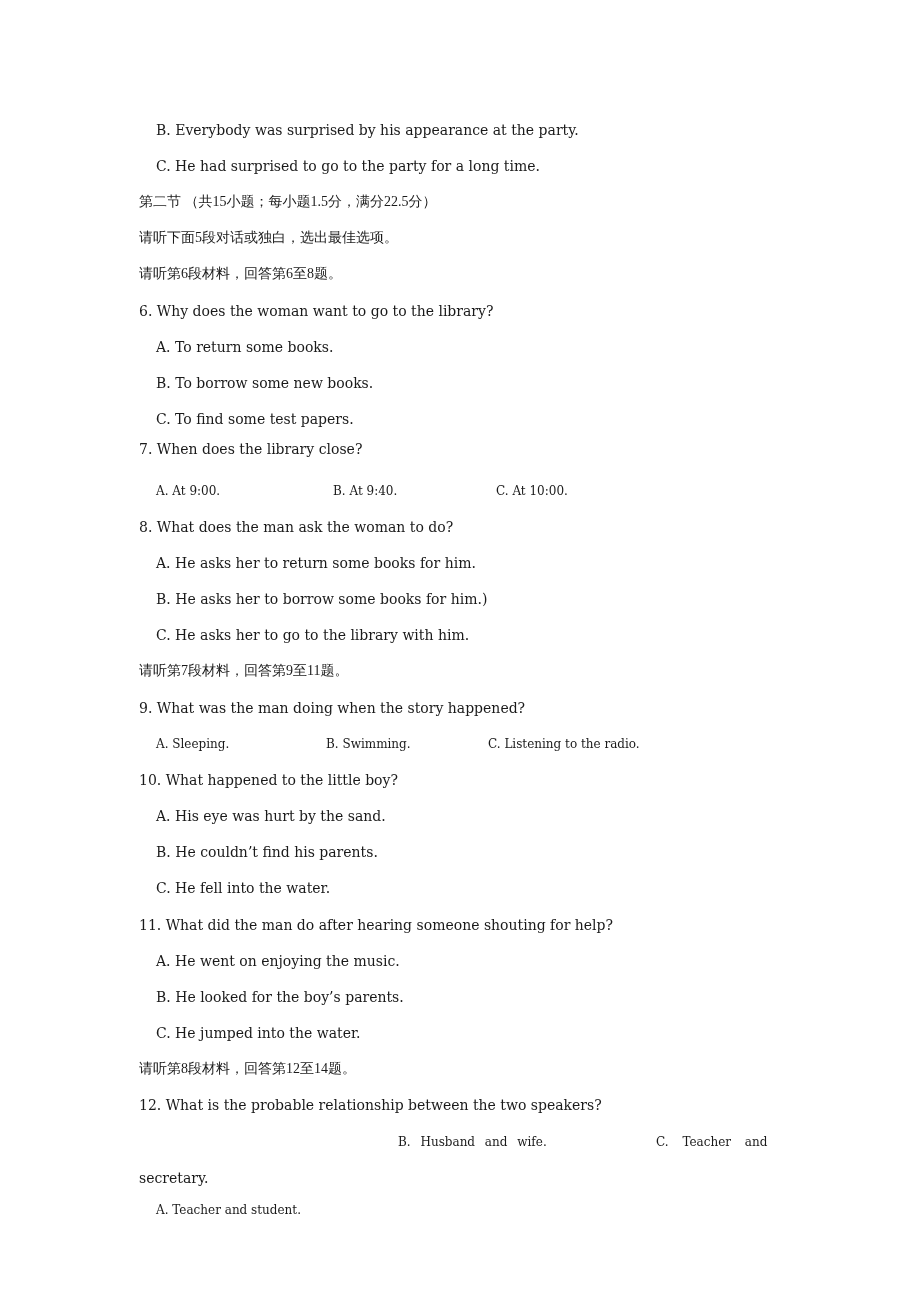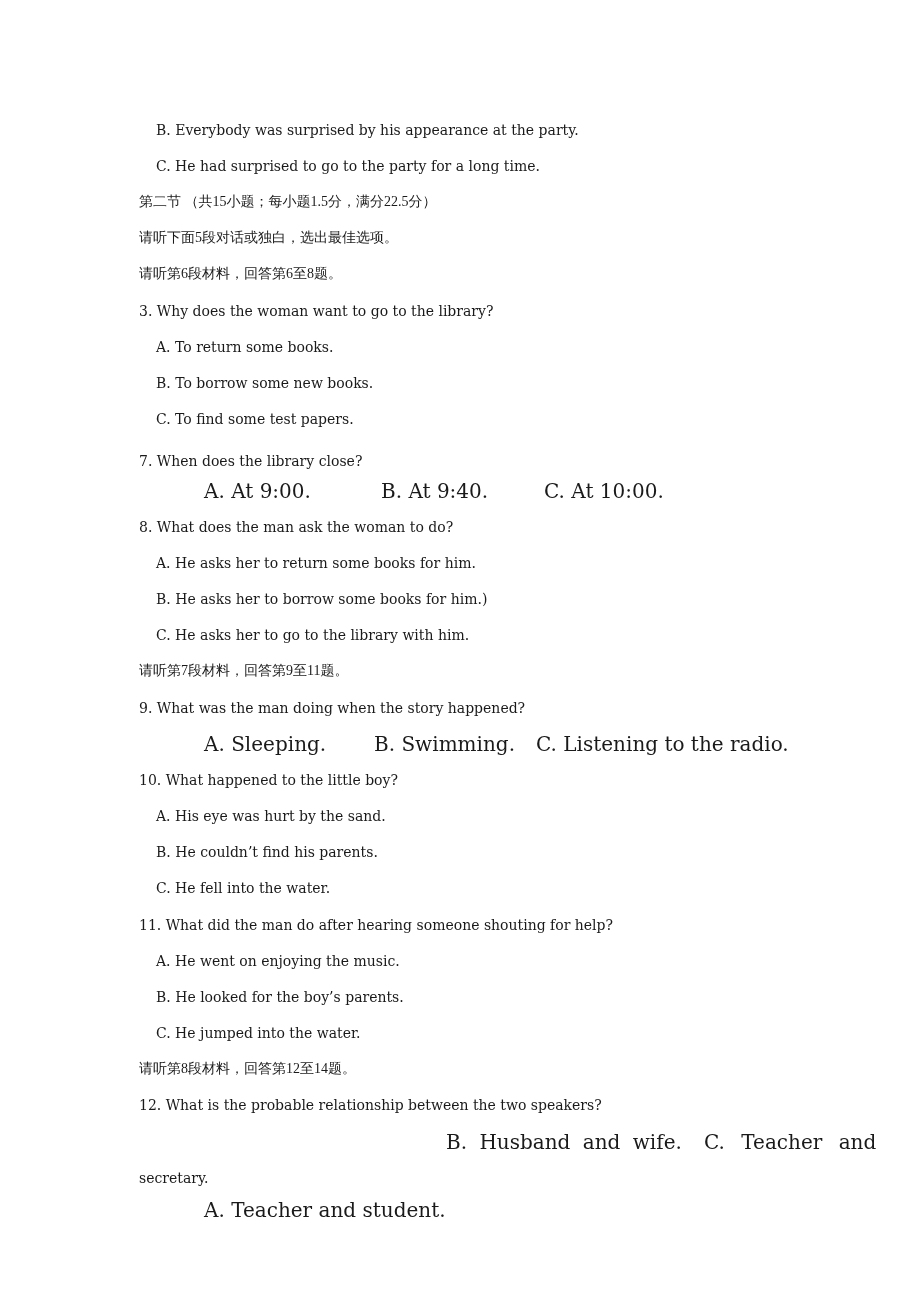--- a/index.html
+++ b/index.html
@@ -2,39 +2,39 @@
 <html><head>
   <meta charset="utf-8">
   <style>
     html, body { margin: 0; padding: 0; background: #ffffff; }
     body { width: 920px; height: 1302px; position: relative; overflow: hidden;
       font-family: "DejaVu Serif", "Liberation Serif", serif; color: #1a1a1a; }
     .line { position: absolute; left: 0; font-size: 14px; white-space: pre; line-height: 20px; }
     .q { left: 139px; }
     .opt { left: 156px; }
     .zh { left: 139px; font-family: Liberation Serif, serif; }
-    .opt-row { position: absolute; font-size: 20px; line-height: 20px; white-space: pre; margin-left: 48px; }
+    .opt-row { position: absolute; font-size: 12px; line-height: 20px; white-space: pre; }
   </style>
 </head>
 <body>
 
 <div>
   <div class="line opt" style="top:120px">B. Everybody was surprised by his appearance at the party.</div>
   <div class="line opt" style="top:156px">C. He had surprised to go to the party for a long time.</div>
 
   <div class="line zh" style="top:192px">第二节 （共15小题；每小题1.5分，满分22.5分）</div>
   <div class="line zh" style="top:228px">请听下面5段对话或独白，选出最佳选项。</div>
   <div class="line zh" style="top:264px">请听第6段材料，回答第6至8题。</div>
 
-  <div class="line q" style="top:301px">3. Why does the woman want to go to the library?</div>
+  <div class="line q" style="top:301px">6. Why does the woman want to go to the library?</div>
   <div class="line opt" style="top:337px">A. To return some books.</div>
   <div class="line opt" style="top:373px">B. To borrow some new books.</div>
   <div class="line opt" style="top:409px">C. To find some test papers.</div>
 
-  <div class="line q" style="top:451px">7. When does the library close?</div>
+  <div class="line q" style="top:439px">7. When does the library close?</div>
   <div class="opt-row" style="top:481px; left:156px">A. At 9:00.</div>
   <div class="opt-row" style="top:481px; left:333px">B. At 9:40.</div>
   <div class="opt-row" style="top:481px; left:496px">C. At 10:00.</div>
 
   <div class="line q" style="top:517px">8. What does the man ask the woman to do?</div>
   <div class="line opt" style="top:553px">A. He asks her to return some books for him.</div>
   <div class="line opt" style="top:589px">B. He asks her to borrow some books for him.)</div>
   <div class="line opt" style="top:625px">C. He asks her to go to the library with him.</div>
 
   <div class="line zh" style="top:661px">请听第7段材料，回答第9至11题。</div>

